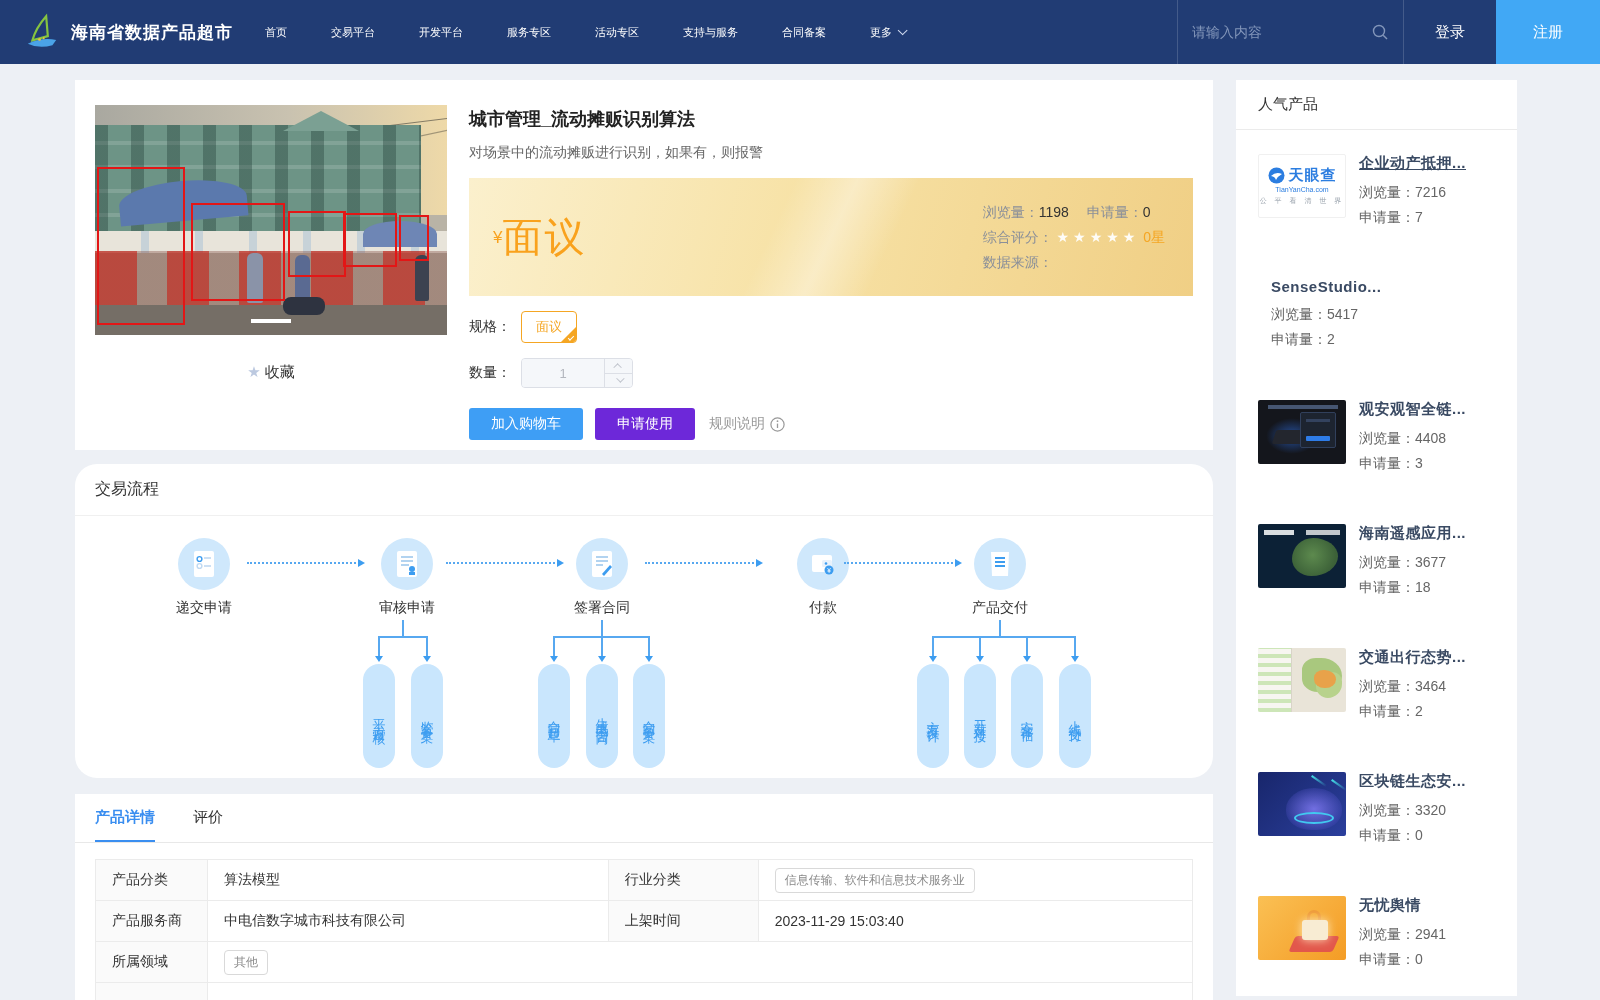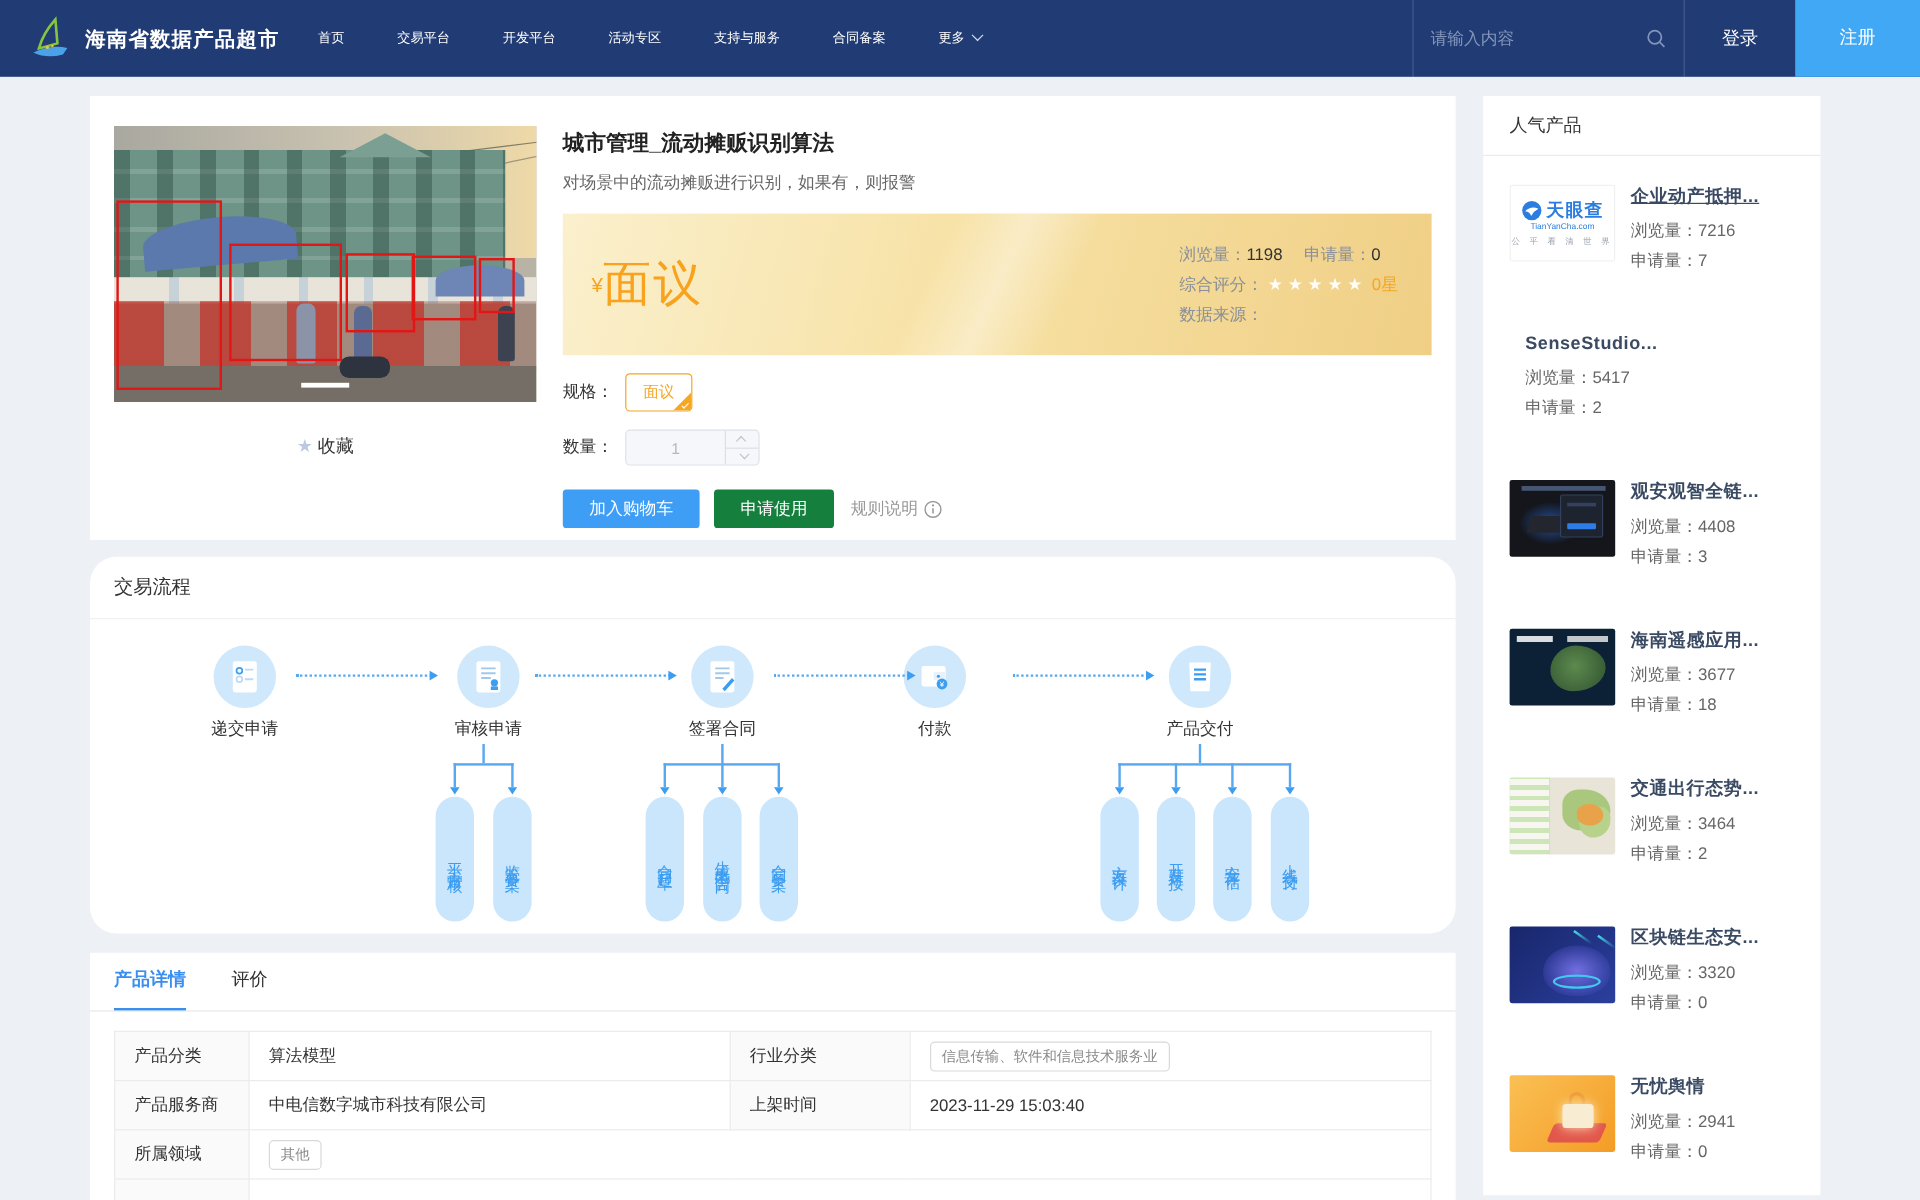--- a/index.html
+++ b/index.html
@@ -77,21 +77,21 @@
   .qty-input { flex:1; border:none; background:#f5f7fa; text-align:center; color:#b3b7be; font-size:13px; outline:none; min-width:0; }
   .step-btns { width:28px; border-left:1px solid #dcdfe6; display:flex; flex-direction:column; }
   .step-btn { flex:1; display:flex; align-items:center; justify-content:center; cursor:pointer; background:#f5f7fa; }
   .step-btn + .step-btn { border-top:1px solid #dcdfe6; }
   .chev { width:6px; height:6px; border-left:1.5px solid #c0c4cc; border-top:1.5px solid #c0c4cc; }
   .chev.up { transform:rotate(45deg) translateY(2px); }
   .chev.dn { transform:rotate(-135deg) translateY(2px); }
   .btn-row { display:flex; align-items:center; margin-top:20px; }
   .btn { height:32px; padding:0 22px; border:none; border-radius:3px; color:#fff; font-size:14px; cursor:pointer; font-family:inherit; }
   .btn-cart { background:#3e9ef5; }
-  .btn-apply { background:#15803d; margin-left:12px; }
+  .btn-apply { background:#6d28d9; margin-left:12px; }
   .rules { margin-left:14px; font-size:14px; color:#999; display:flex; align-items:center; gap:5px; cursor:pointer; }
 
   
   .flow-card { margin-top:14px;border-radius:22px; }
   .card-hd { padding:15px 20px; font-size:16px; color:#333; border-bottom:1px solid #f0f0f0; }
   .diagram { position:relative; height:262px; }
   .fstep { position:absolute; top:22px; width:120px; text-align:center; }
   .fcircle { width:52px; height:52px; border-radius:50%; background:#cfe8fc; margin:0 auto; display:flex; align-items:center; justify-content:center; }
   .fstep-label { margin-top:9px; font-size:14px; color:#333; }
   .farrow { position:absolute; top:46px; border-top:2px dotted #57a8f0; }
@@ -171,20 +171,21 @@
         <circle cx="21" cy="33" r="1.6" fill="#f0c33c"></circle>
         <circle cx="26" cy="31.5" r="1.2" fill="#f0c33c"></circle>
       </svg>
     </span>
     <span class="brand-name">海南省数据产品超市</span>
   </div>
   <div class="menu">
     <div class="menu-item">首页</div>
     <div class="menu-item">交易平台</div>
     <div class="menu-item">开发平台</div>
+    <div class="menu-item">服务专区</div>
     <div class="menu-item">活动专区</div>
     <div class="menu-item">支持与服务</div>
     <div class="menu-item">合同备案</div>
     <div class="menu-item"><span>更多</span><span class="caret"></span></div>
   </div>
   <div class="nav-search">
     <input type="text" placeholder="请输入内容" style="">
     <span>
       <svg width="18" height="18" viewBox="0 0 18 18">
           <circle cx="8" cy="8" r="5.5" fill="none" stroke="#8396ba" stroke-width="1.4"></circle>
@@ -331,21 +332,21 @@
                 <rect x="2" y="1" width="20" height="26" rx="2" fill="#fff"></rect>
                 <line x1="6" y1="7" x2="18" y2="7" stroke="#9fc8ec" stroke-width="1.6"></line>
                 <line x1="6" y1="11" x2="18" y2="11" stroke="#9fc8ec" stroke-width="1.6"></line>
                 <line x1="6" y1="15" x2="13" y2="15" stroke="#9fc8ec" stroke-width="1.6"></line>
                 <path d="M12 24 L20 15 L22 17 L14 26 Z" fill="#3d9df0"></path>
               </svg>
           </div>
           <div class="fstep-label">签署合同</div>
         </div>
 
-        <div class="fstep" style="left:644px">
+        <div class="fstep" style="left:688px">
           <div class="fcircle">
             <svg width="26" height="26" viewBox="0 0 26 26">
                 <rect x="2" y="4" width="20" height="17" rx="2" fill="#fff"></rect>
                 <rect x="12" y="9" width="10" height="7" rx="1.5" fill="#e8f2fc"></rect>
                 <circle cx="16" cy="12.5" r="1.3" fill="#3d9df0"></circle>
                 <circle cx="19" cy="19" r="4.5" fill="#3d9df0"></circle>
                 <text x="19" y="21.5" font-size="6.5" fill="#fff" text-anchor="middle">¥</text>
               </svg>
           </div>
           <div class="fstep-label">付款</div>

